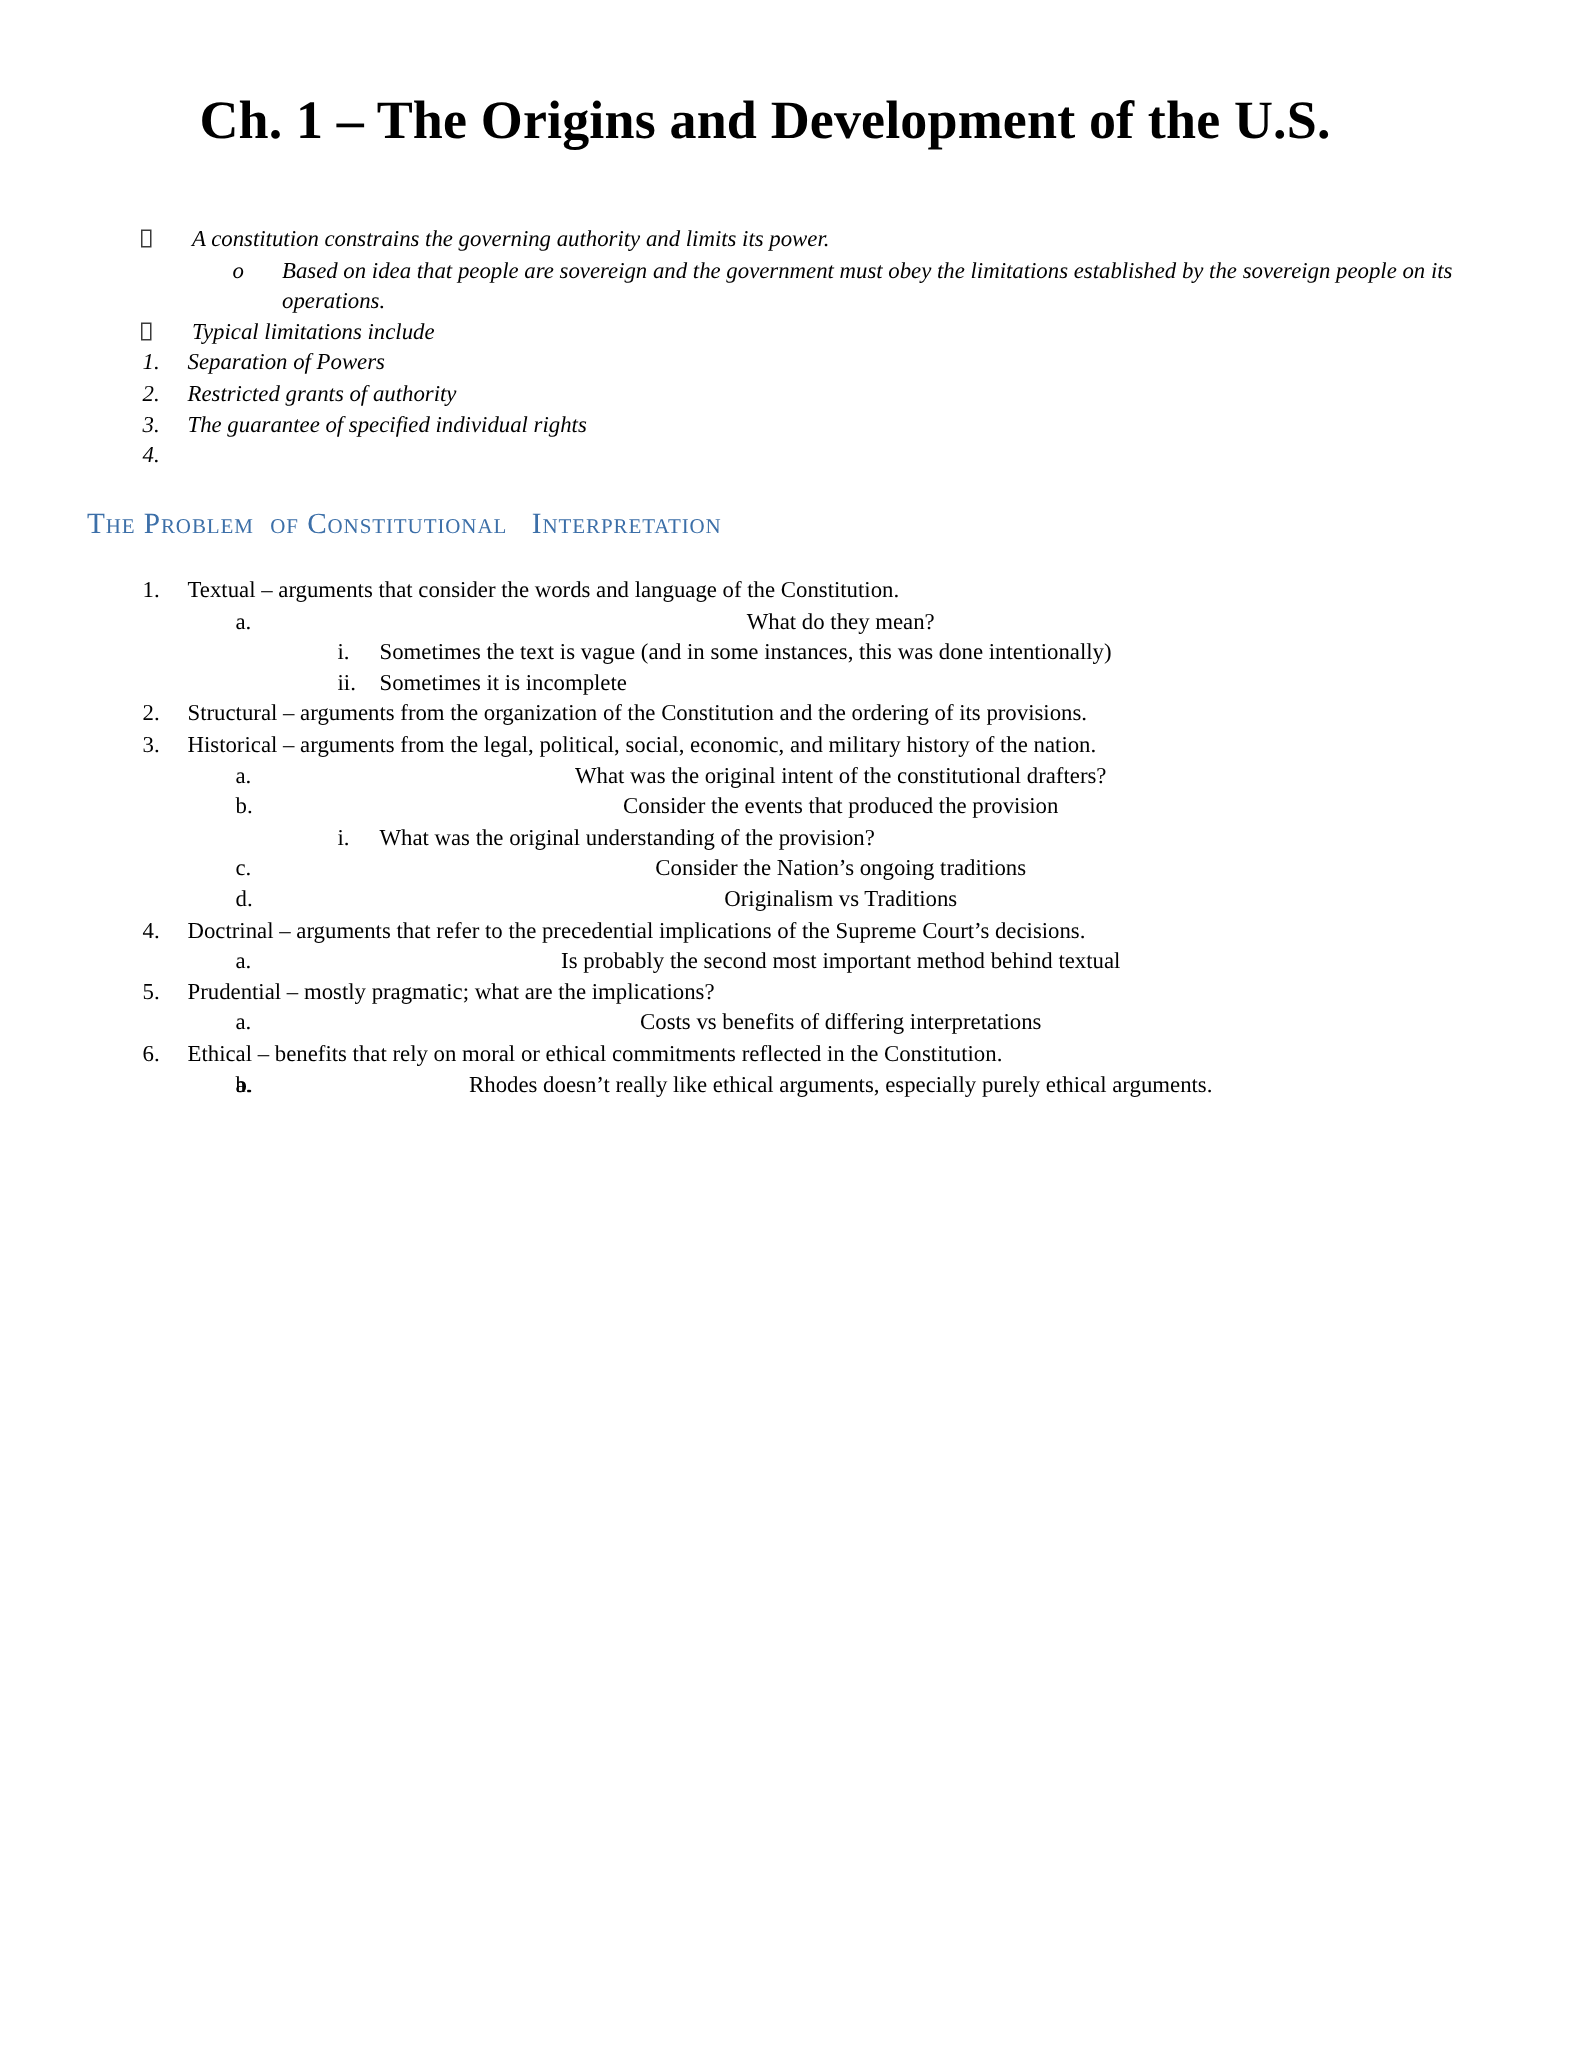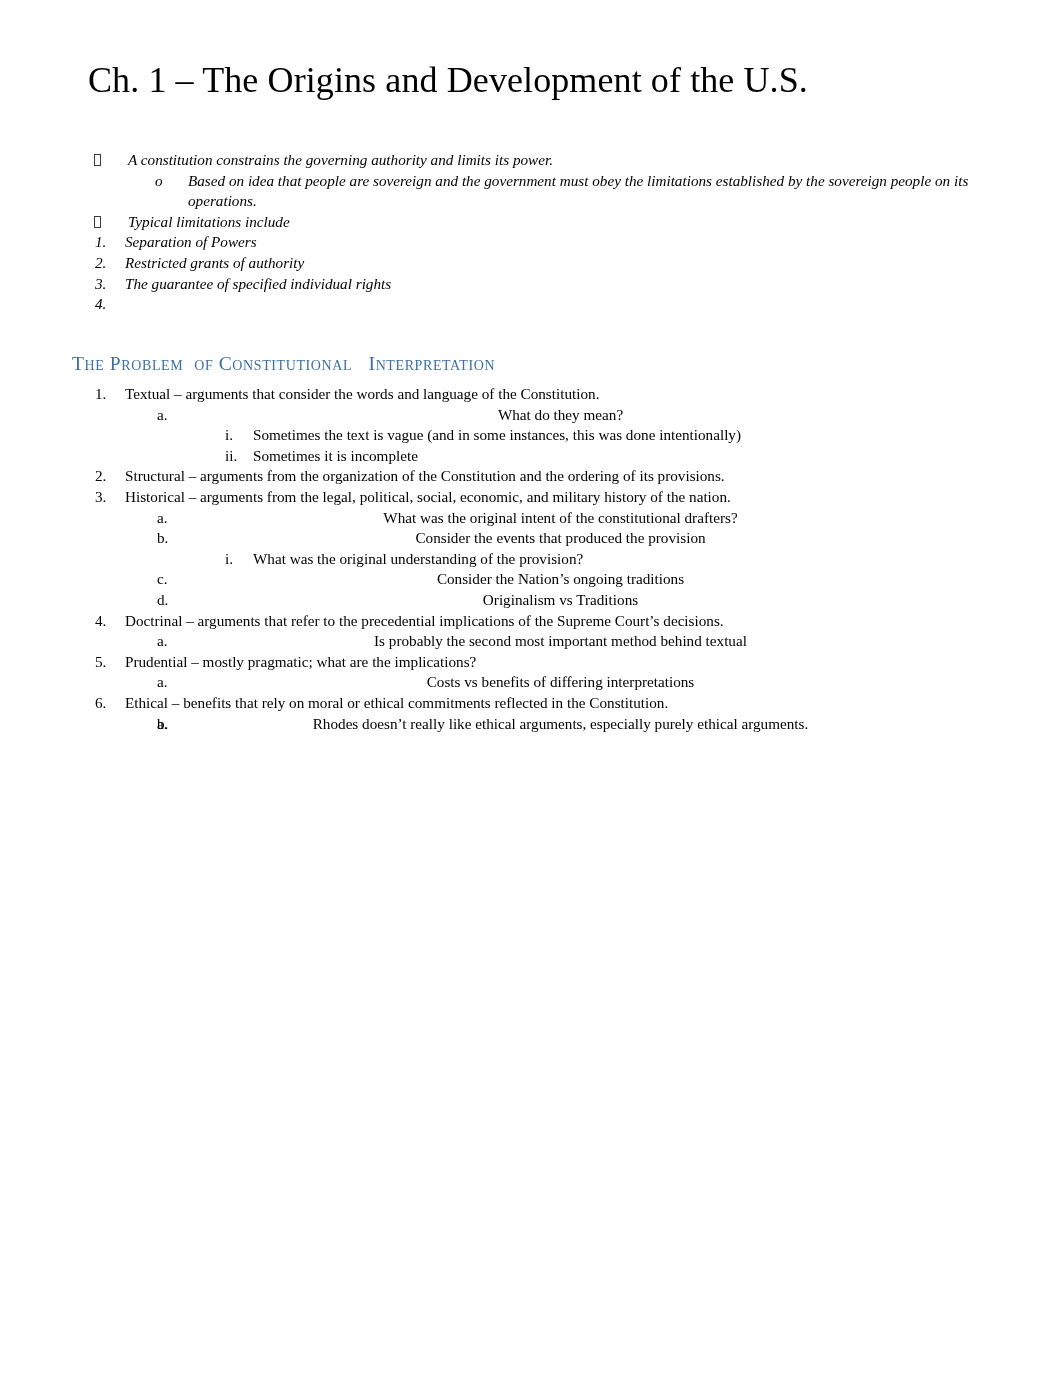--- a/index.html
+++ b/index.html
@@ -25,23 +25,24 @@
     background: #ffffff;
     overflow: hidden;
   }
 
   
   .doc-title {
     position: absolute;
     left: 88px;
     top: 58px;
     width: 844px;
+    text-align: center;
     font-size: 36px;
     line-height: 44px;
-    font-weight: normal;
+    font-weight: bold;
     letter-spacing: 0.1px;
     margin: 0;
     color: #000000;
   }
 
   .row {
     position: relative;
     display: block;
     font-size: 15.2px;
     line-height: 20.6px;
@@ -97,21 +98,21 @@
     position: absolute;
     left: 58px;
     top: 338px;
     font-size: 19.5px;
     line-height: 24px;
     color: #3C6FA8;
     font-variant: small-caps;
     font-weight: normal;
     letter-spacing: 0.6px;
     white-space: pre;
-    margin: 14px;
+    margin: 0;
   }
 
   .lead-line {
     position: absolute;
     left: 58px;
     top: 363px;
     font-size: 15.2px;
     line-height: 20.6px;
     color: #000000;
   }

